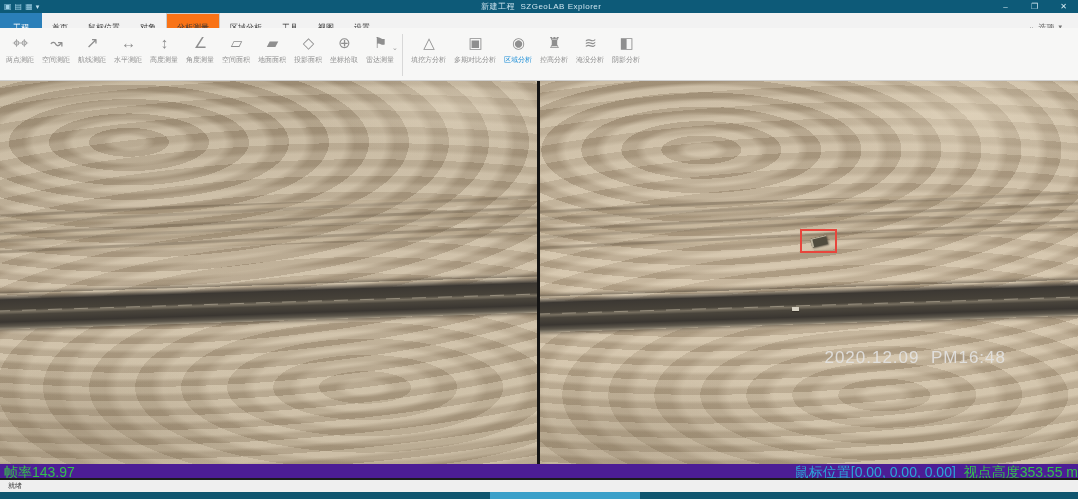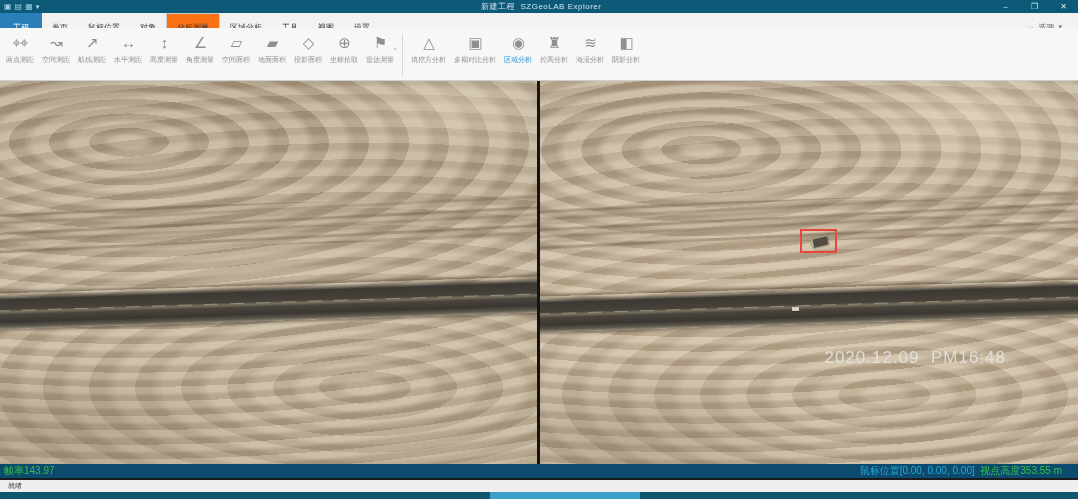--- a/index.html
+++ b/index.html
@@ -82,24 +82,24 @@
   .target-box { position:absolute; left:260px; top:148px; width:37px; height:24px;
     border:2px solid #e8453c; }
   .target-vehicle { position:absolute; left:9px; top:6px; width:16px; height:9px;
     background:#514c3e; transform:rotate(-14deg);
     box-shadow:inset 2px 1px 0 rgba(214,204,180,.8), 1px 1px 2px rgba(50,44,34,.7); }
 
   .timestamp { position:absolute; right:72px; bottom:6px; font-size:17px; letter-spacing:1px;
     color:rgba(228,228,228,.88); white-space:pre; }
 
   
-  .statusbar { position:absolute; top:464px; left:0; right:0; height:14px; background:#0c4a6e;
-    display:flex; align-items:flex-end; font-size:10px; }
+  .statusbar { position:absolute; top:464px; left:0; right:0; height:14px; background:#4c1d95;
+    display:flex; align-items:flex-start; font-size:14px; }
   .status-left { padding-left:4px; }
-  .status-right { margin-left:auto; padding-right:16px; white-space:pre; }
+  .status-right { margin-left:auto; padding-right:0; white-space:pre; }
   .green { color:#35c04a; } .blue { color:#2aa7d6; }
 
   .readybar { position:absolute; top:478px; left:0; right:0; height:14px; background:#efefef;
     border-top:2px solid #1b1b1b; display:flex; align-items:center; }
   .ready-text { font-size:7px; color:#444; padding-left:8px; }
   .tealbar { position:absolute; top:492px; left:0; right:0; height:7px; background:#10566f; }
   .teal-thumb { position:absolute; left:490px; top:0; width:150px; height:7px; background:#3ba0c9; }
 </style>
 </head>
 <body>

